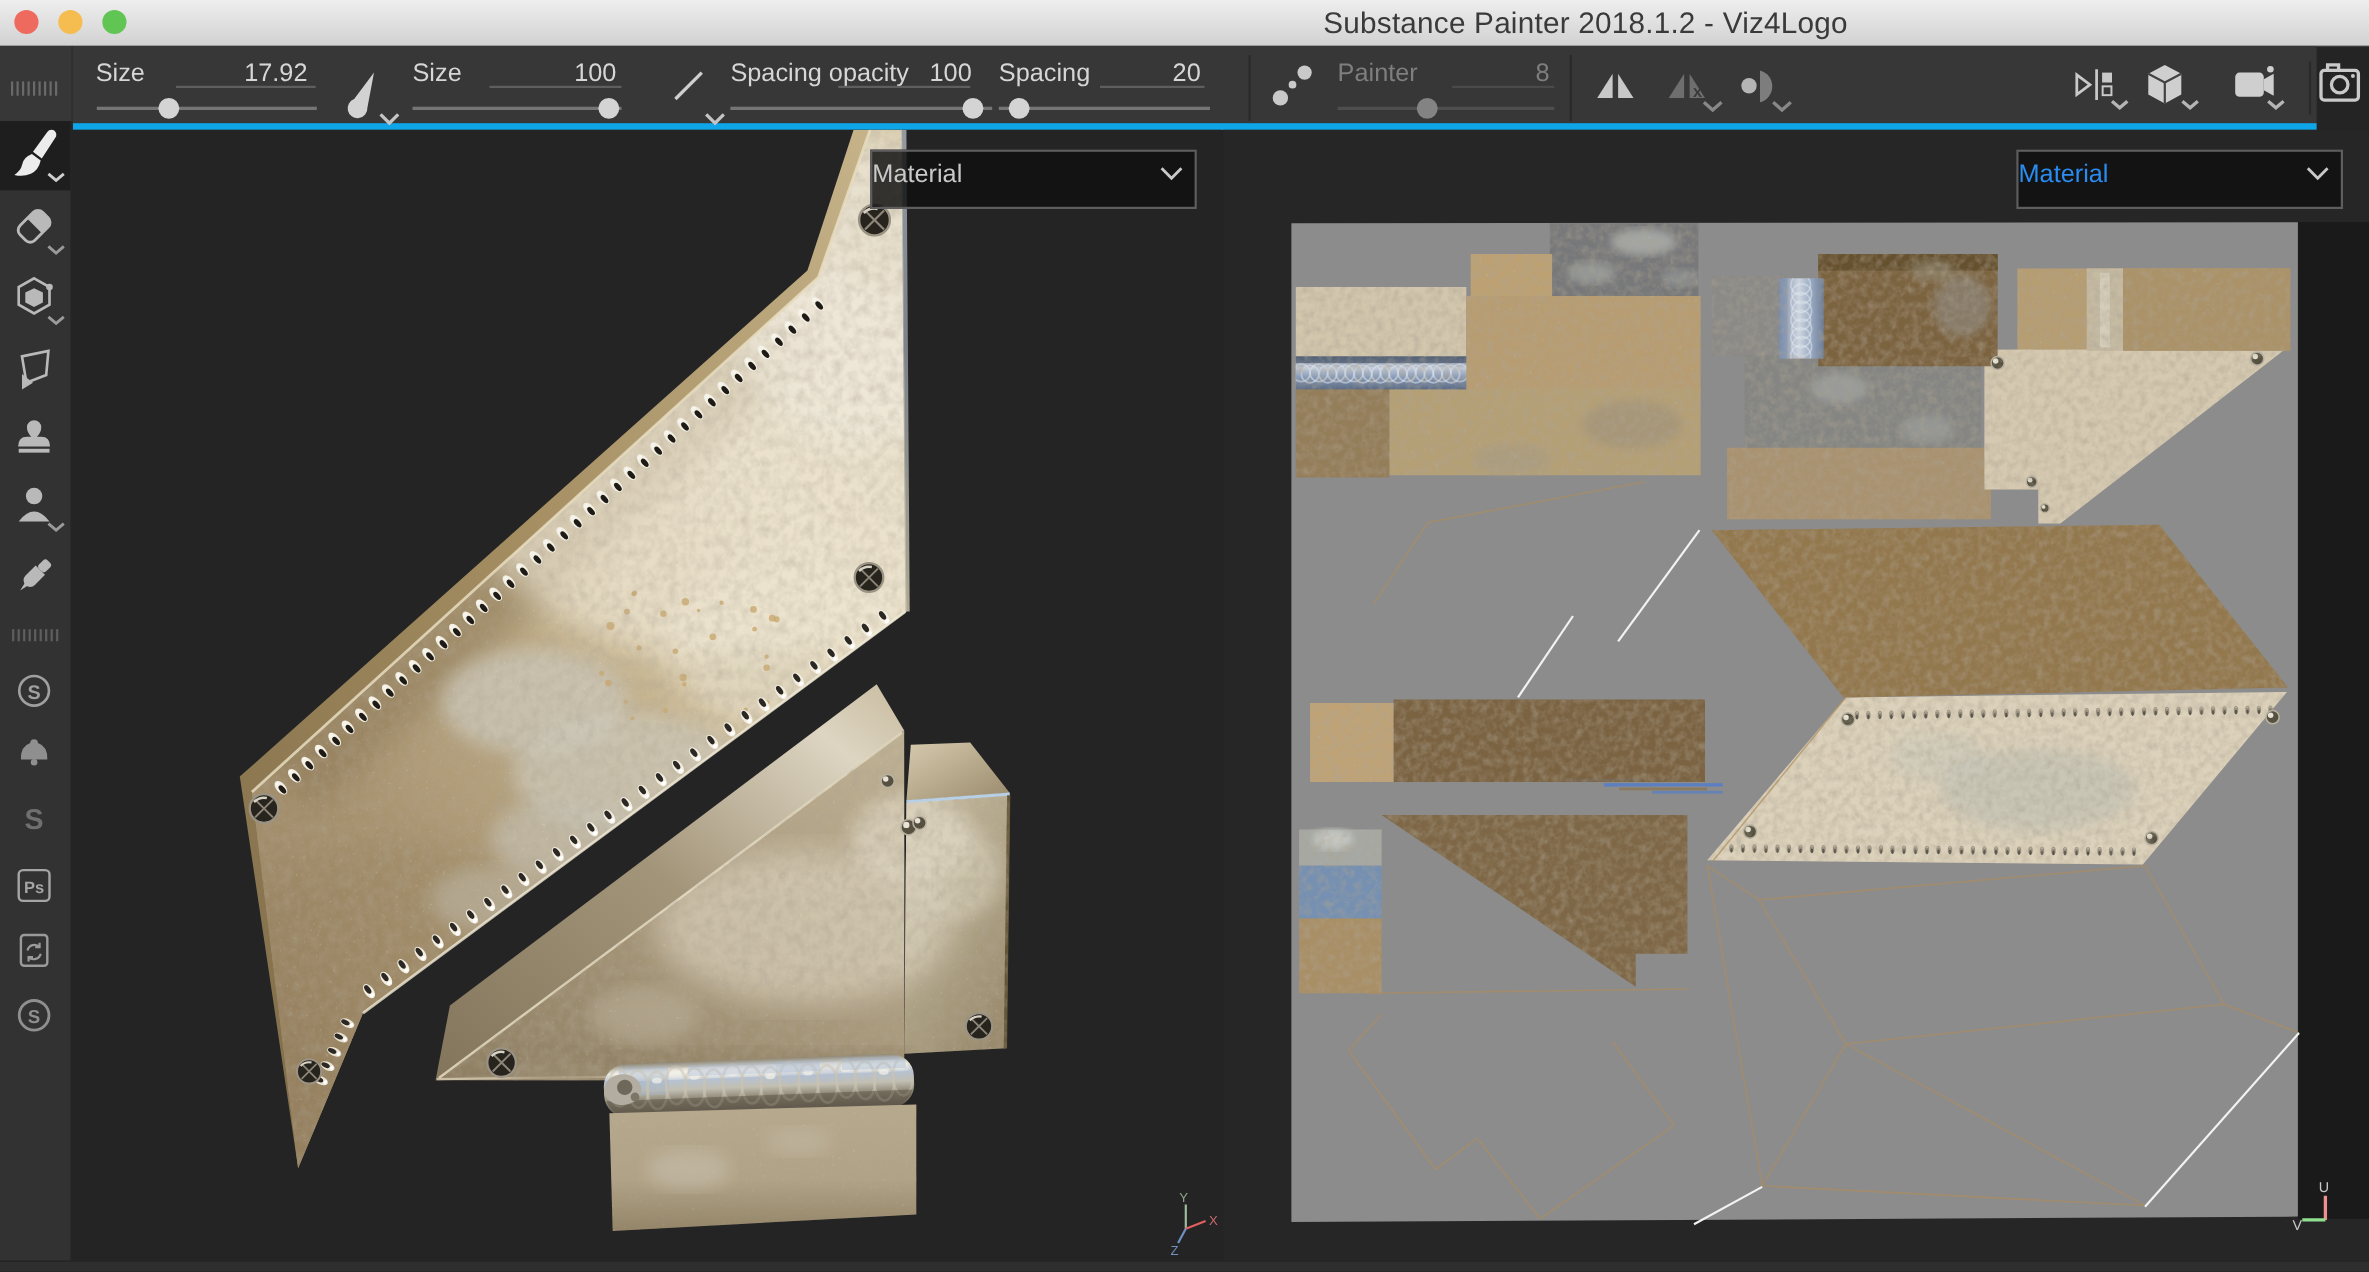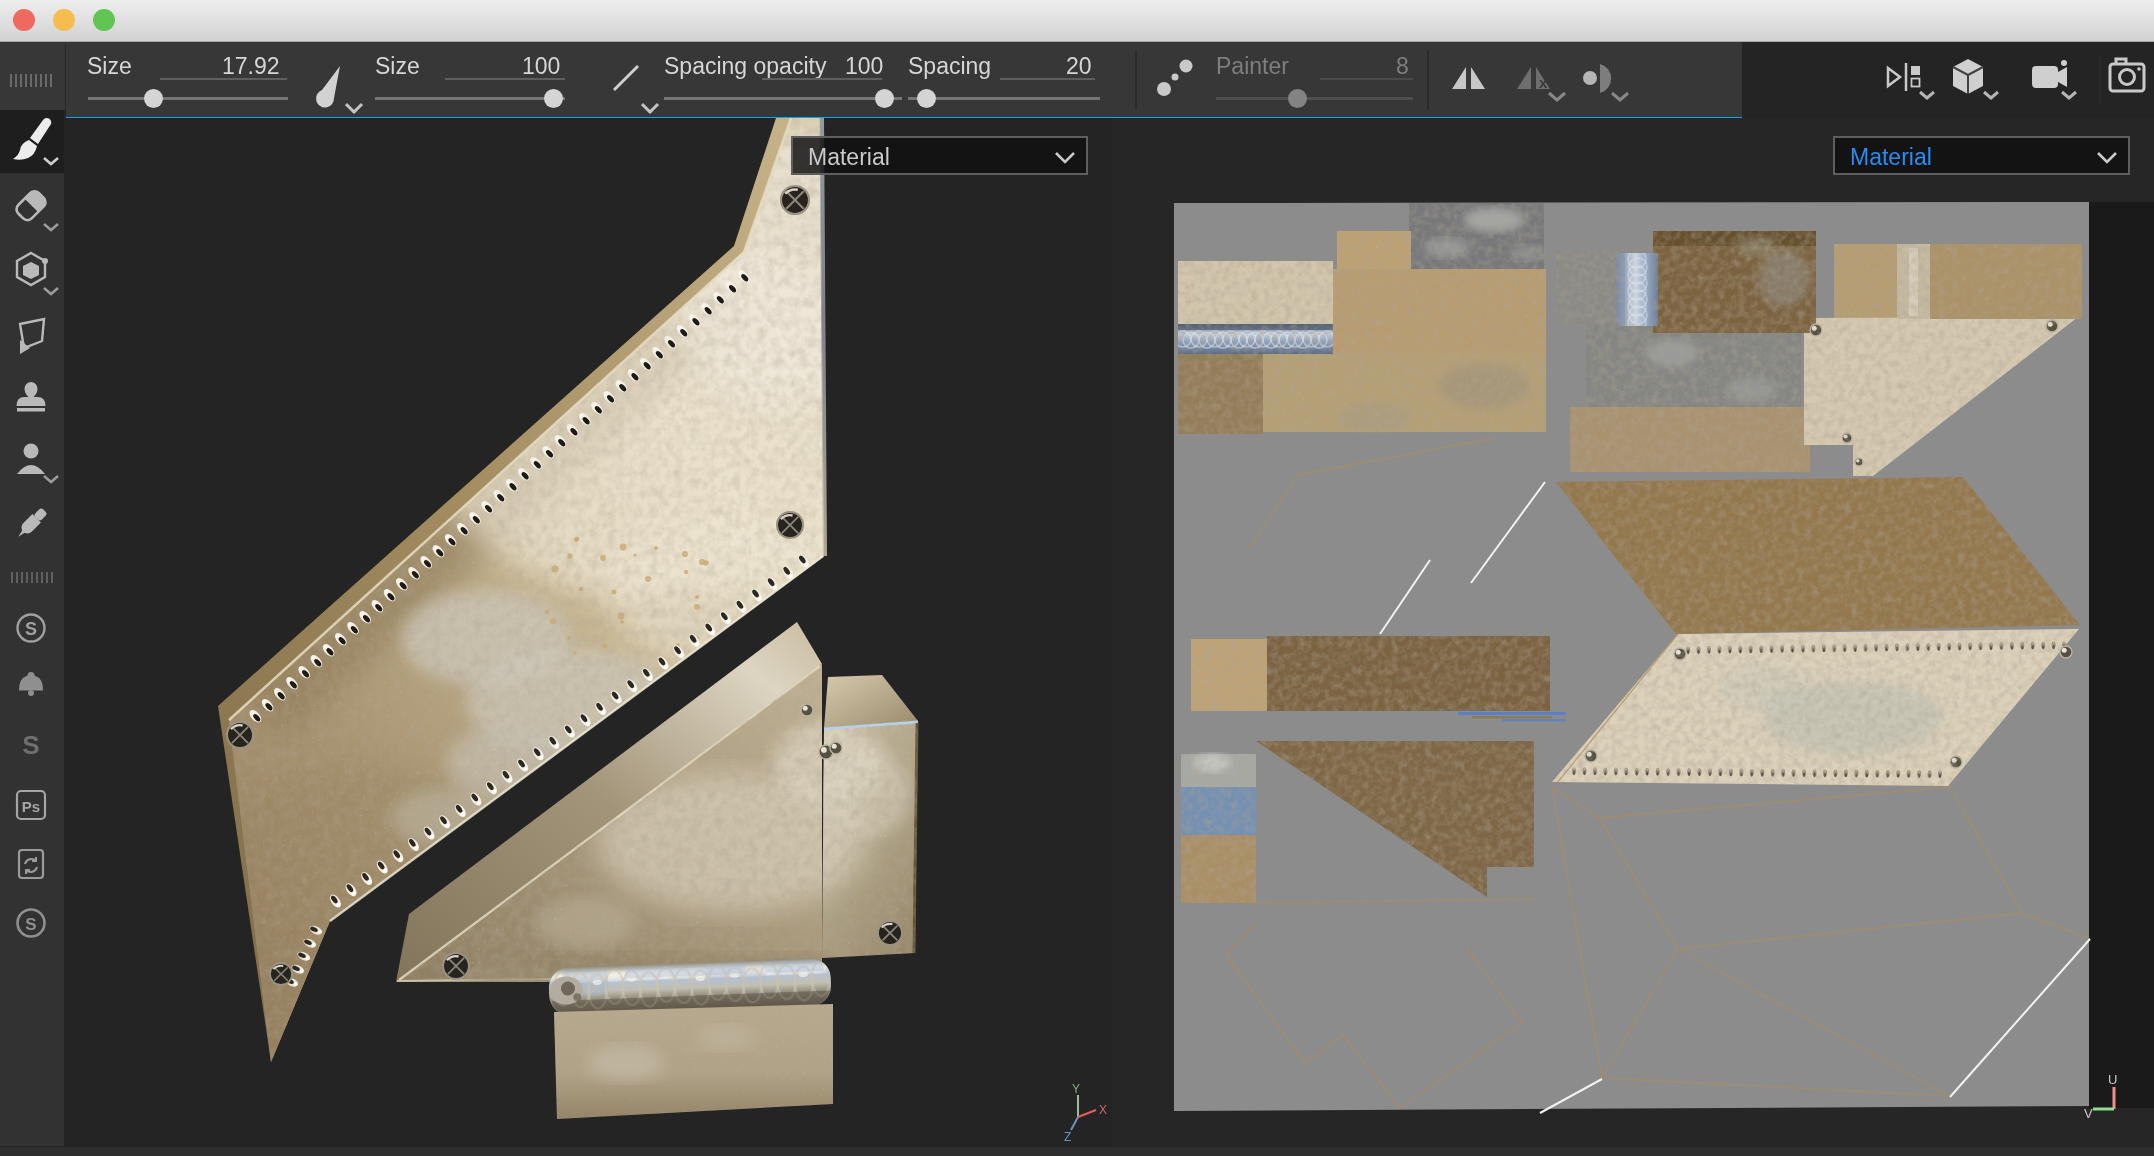--- a/index.html
+++ b/index.html
@@ -1,40 +1,41 @@
 <!DOCTYPE html>
 <html><head><meta charset="utf-8"><style>
 *{margin:0;padding:0;box-sizing:border-box}
 html,body{width:2154px;height:1156px;overflow:hidden;background:#242424;font-family:"Liberation Sans",sans-serif}
 .abs{position:absolute}
 #titlebar{position:absolute;left:0;top:0;width:2154px;height:42px;background:linear-gradient(#eeeeee,#d2d2d2);border-bottom:1px solid #a8a8a8}
 .tl{position:absolute;top:9px;width:22px;height:22px;border-radius:50%}
 #title{position:absolute;left:1203px;top:6px;font-size:27px;color:#3a3a3a;letter-spacing:0.2px}
-#toolbar{position:absolute;left:0;top:42px;width:1742px;height:76px;background:#373737;border-bottom:1px solid #0ea5e9}
+#toolbar{position:absolute;left:0;top:42px;width:2106px;height:76px;background:#373737;border-bottom:6px solid #0ea5e9}
 .tlab{position:absolute;top:11px;font-size:23px;color:#d6d6d6;white-space:pre}
 .tlab.dim{color:#7e7e7e}
 .uline{position:absolute;top:36px;height:2px;background:#5e5e5e}
 .uline.dim{background:#4a4a4a}
 .track{position:absolute;top:55px;height:3px;background:#757575}
 .track.dim{background:#4e4e4e}
 .knob{position:absolute;top:47px;width:19px;height:19px;border-radius:50%;background:#d4d4d4}
 .knob.dim{background:#838383}
 .vsep{position:absolute;top:8px;width:2px;height:60px;background:#2a2a2a}
 #sidebar{position:absolute;left:0;top:110px;width:66px;height:1036px;background:#323232;border-right:2px solid #252525}
 #selcell{position:absolute;left:0;top:0;width:64px;height:63px;background:#1e1e1e}
 #vp3d{position:absolute;left:66px;top:118px;width:1044px;height:1028px;background:#242424}
 #vp2d{position:absolute;left:1112px;top:118px;width:1042px;height:1028px;background:#262626}
 #statusbar{position:absolute;left:0;top:1146px;width:2154px;height:10px;background:#2e2e2e;border-top:1px solid #232323}
-.combo{position:absolute;width:297px;height:39px;background:rgba(16,16,16,0.83);border:2px solid #5e5e5e;color:#c9c9c9;font-size:23px;line-height:39px;padding-left:15px}
+.combo{position:absolute;width:297px;height:54px;background:rgba(16,16,16,0.83);border:2px solid #5e5e5e;color:#c9c9c9;font-size:23px;line-height:39px;}
 .combo svg{position:absolute;right:10px;top:12px}
 </style></head><body>
 <div id="titlebar">
 <div class="tl" style="left:13px;background:#ee6a5f"></div>
 <div class="tl" style="left:53px;background:#f5bd4f"></div>
 <div class="tl" style="left:93px;background:#61c554"></div>
+<div id="title">Substance Painter 2018.1.2 - Viz4Logo</div>
 </div>
 <div id="toolbar">
 <svg class="abs" style="left:0;top:0" width="66" height="76">
       <rect x="10" y="32" width="2" height="13" fill="#6a6a6a"></rect>
       <rect x="15" y="32" width="2" height="13" fill="#6a6a6a"></rect>
       <rect x="20" y="32" width="2" height="13" fill="#6a6a6a"></rect>
       <rect x="25" y="32" width="2" height="13" fill="#6a6a6a"></rect>
       <rect x="30" y="32" width="2" height="13" fill="#6a6a6a"></rect>
       <rect x="35" y="32" width="2" height="13" fill="#6a6a6a"></rect>
       <rect x="40" y="32" width="2" height="13" fill="#6a6a6a"></rect>

